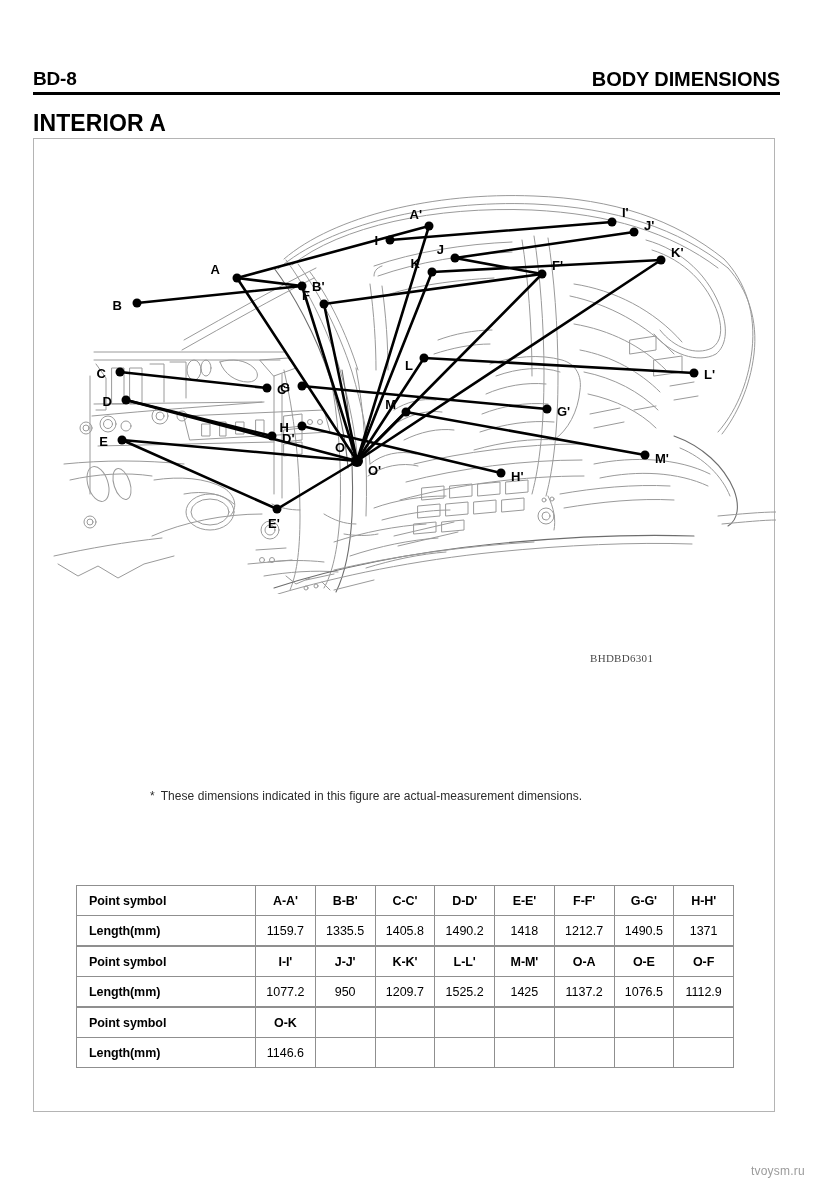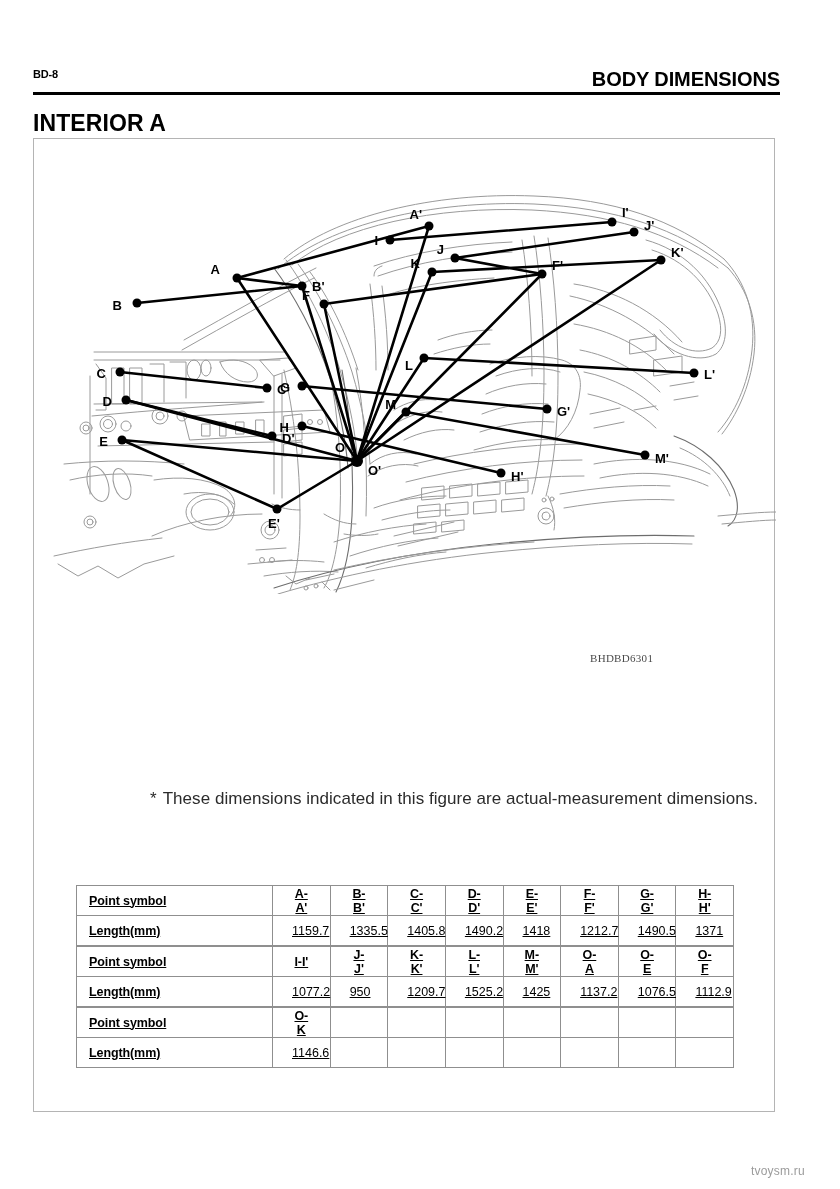--- a/index.html
+++ b/index.html
@@ -21,21 +21,21 @@
     position: absolute;
     left: 33px;
     top: 68px;
     width: 747px;
     height: 26px;
   }
   #header-page-code {
     position: absolute;
     left: 0;
     top: 0;
-    font-size: 11px;
+    font-size: 19px;
     font-weight: bold;
     letter-spacing: -0.2px;
   }
   #header-section-title {
     position: absolute;
     right: 0;
     top: 0;
     font-size: 20px;
     font-weight: bold;
     letter-spacing: -0.1px;
@@ -89,21 +89,21 @@
     color: #4a4a4a;
     letter-spacing: 0.3px;
     font-family: "Liberation Serif", serif;
   }
 
   
   #footnote {
     position: absolute;
     left: 116px;
     top: 650px;
-    font-size: 17px;
+    font-size: 12px;
     color: #2b2b2b;
     letter-spacing: 0.05px;
     white-space: nowrap;
   }
   #footnote .star { margin-right: 6px; }
 
   
   #dimension-table-wrap {
     position: absolute;
     left: 42px;
@@ -114,22 +114,21 @@
     border-collapse: collapse;
     width: 658px;
     table-layout: fixed;
   }
   table.dim-table td {
     border: 1px solid #8f8f8f;
     height: 29px;
     text-align: center;
     vertical-align: middle;
     font-size: 12.5px;
-    padding: 0 19px;
-    text-decoration: underline;
+    padding: 0 2px;
   }
   table.dim-table td.label-cell {
     text-align: left;
     padding-left: 12px;
     font-weight: bold;
     width: 164px;
     letter-spacing: -0.1px;
   }
   table.dim-table td.sym-cell {
     font-weight: bold;

